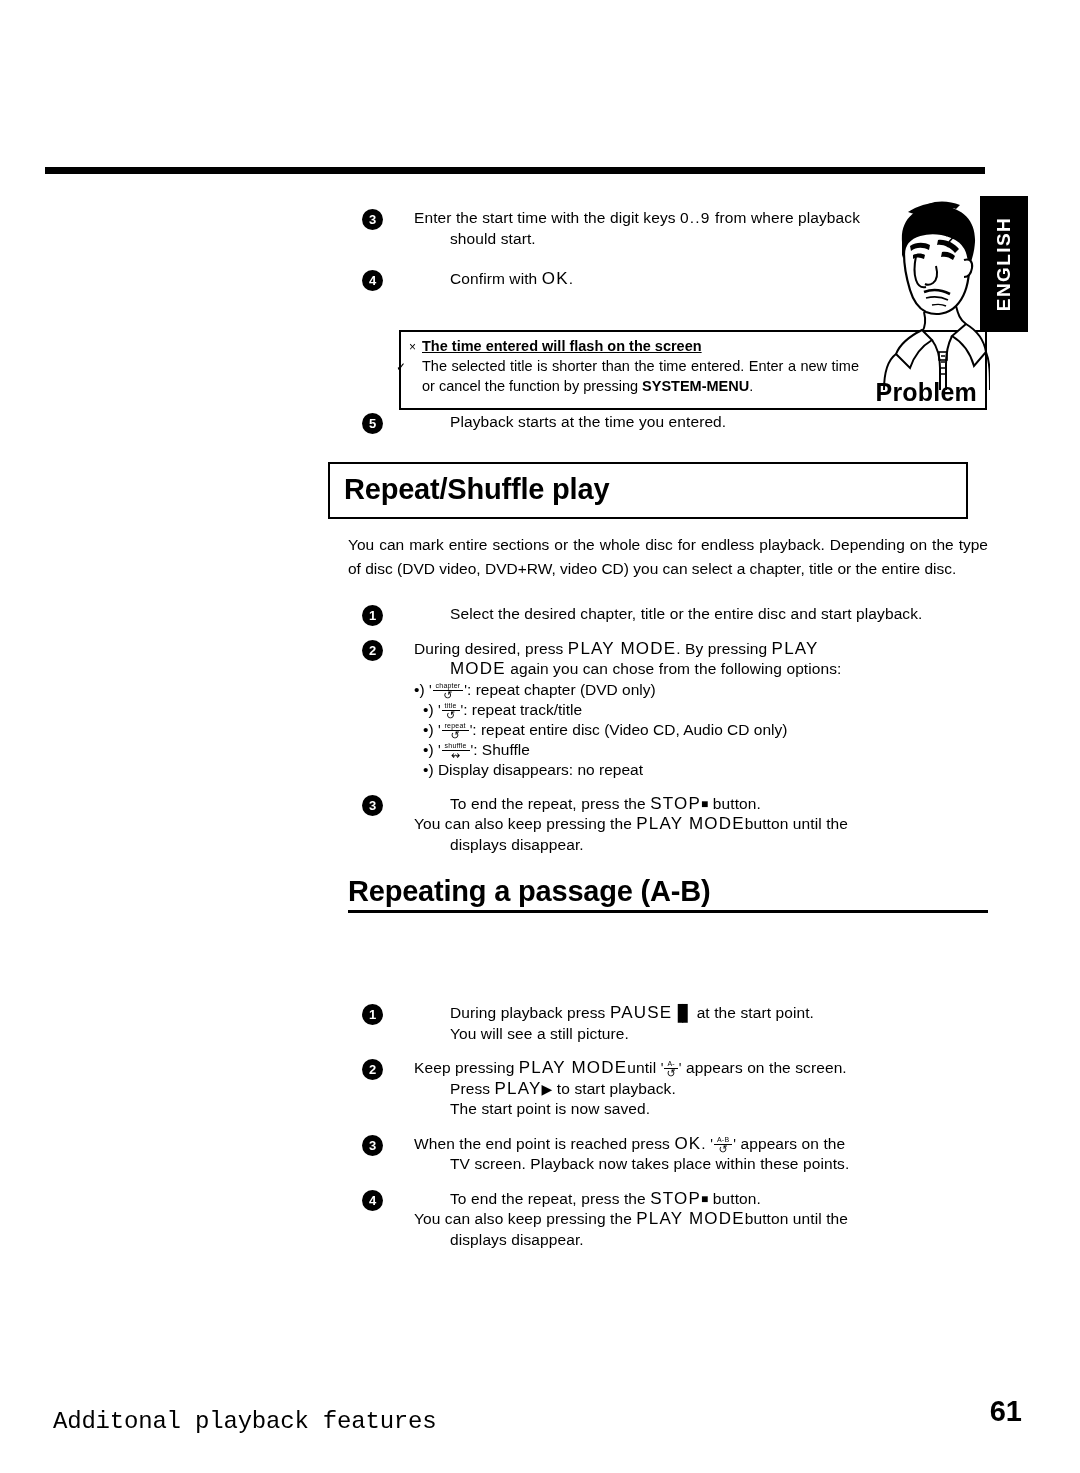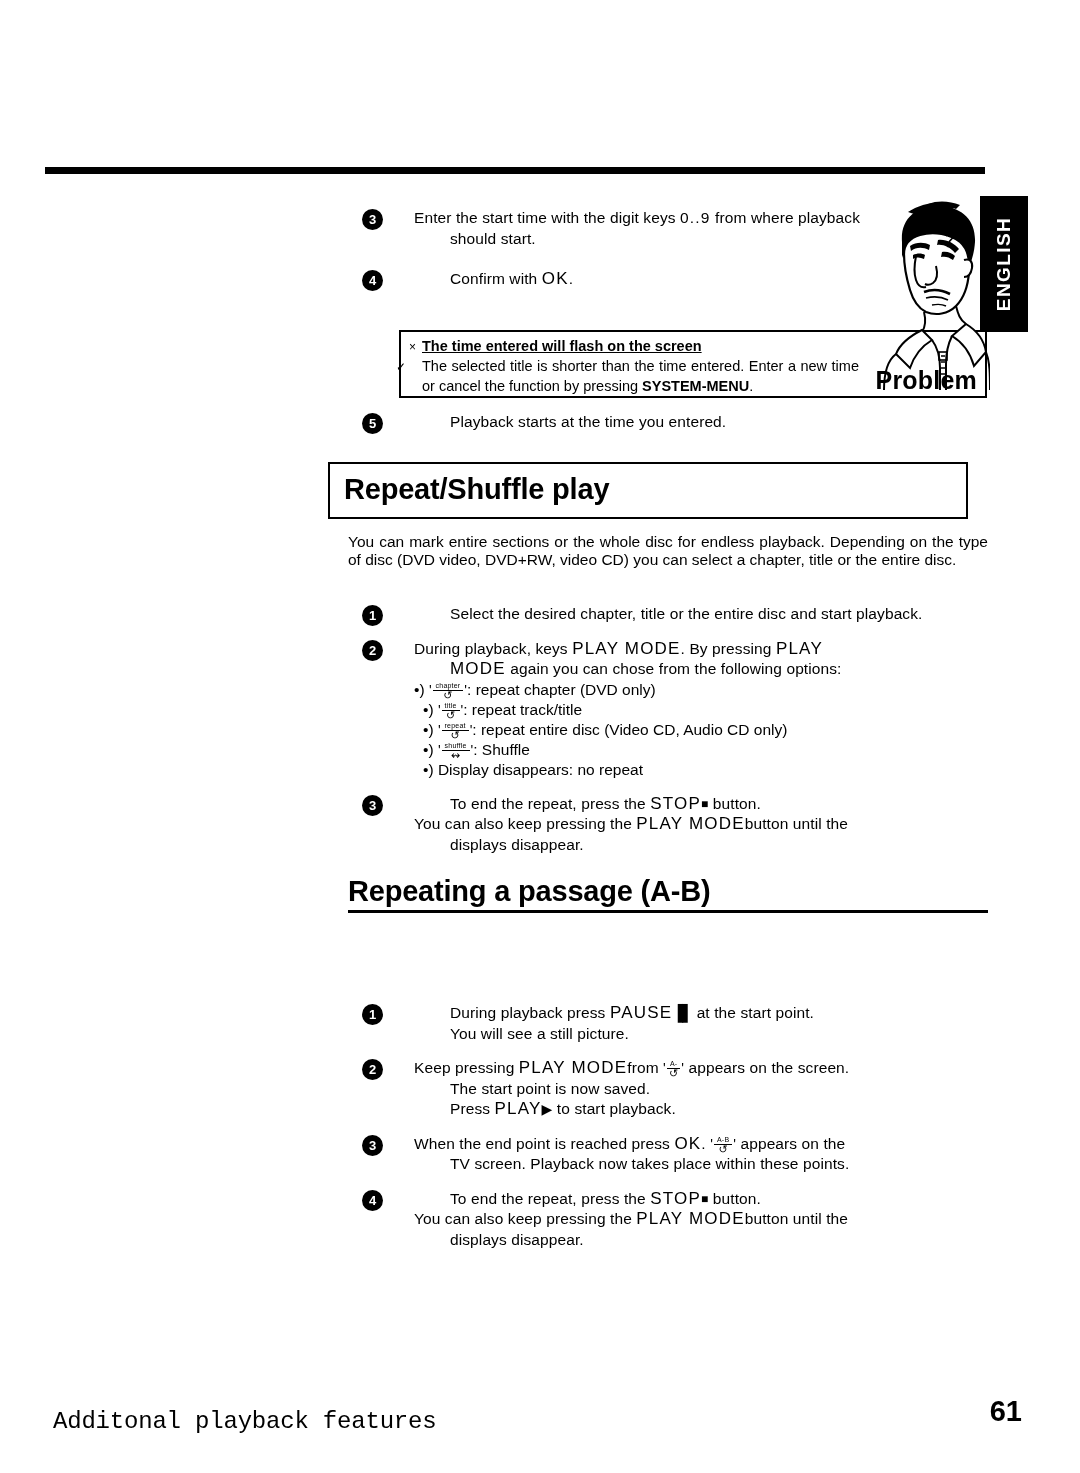--- a/index.html
+++ b/index.html
@@ -88,21 +88,21 @@
   .ln.nj { text-align: left; margin-left: 36px; }
   .b { font-weight: bold; }
   .bsp { font-weight: normal; letter-spacing: 1.2px; }
 
   
   .problem-box {
     position: absolute;
     left: 399px;
     top: 330px;
     width: 588px;
-    height: 68px;
+    height: 80px;
     border: 2.5px solid #000;
     box-sizing: border-box;
   }
   .problem-inner {
     padding: 5px 8px 0 8px;
     font-size: 14.5px;
     line-height: 19px;
   }
   .pl1 { font-weight: bold; text-decoration: underline; }
   .mark { display: inline-block; width: 13px; font-size: 12px; }
@@ -158,21 +158,21 @@
     font-size: 29px;
     font-weight: bold;
     letter-spacing: -.2px;
   }
 
   .para {
     position: absolute;
     left: 348px;
     width: 640px;
     font-size: 15.5px;
-    line-height: 18px;
+    line-height: 24px;
     text-align: justify;
   }
 
   
   .osd {
     display: inline-block;
     position: relative;
     vertical-align: -4px;
     margin: 0 1px;
     text-align: center;
@@ -332,21 +332,21 @@
   <div class="col" style="top:604px;">
 
     <div class="step">
       <div class="num">1</div>
       <div class="ln nj">Select the desired chapter, title or the entire disc and start playback.</div>
     </div>
 
     <div class="step" style="margin-top:13px;">
       <div class="num">2</div>
       <div class="ln">
-        <span>During playback, keys</span>
+        <span>During desired, press</span>
         <span class="bsp" style="font-size:17px;">PLAY MODE</span><span>. By pressing</span>
         <span class="bsp" style="font-size:17px;">PLAY</span>
       </div>
       <div class="ln nj">
         <span class="bsp" style="font-size:17px;">MODE</span>
         <span>again you can chose from the following options:</span>
       </div>
 
       <ul class="bullets">
         <li>
@@ -401,30 +401,30 @@
         <span class="bsp" style="font-size:17px;">PAUSE</span><span class="b" style="letter-spacing:-1px;">▐▌</span>
         <span>at the start point.</span>
       </div>
       <div class="ln nj">You will see a still picture.</div>
     </div>
 
     <div class="step" style="margin-top:14px;">
       <div class="num">2</div>
       <div class="ln">
         <span>Keep pressing</span>
-        <span class="bsp" style="font-size:17px;">PLAY MODE</span><span>from</span>
+        <span class="bsp" style="font-size:17px;">PLAY MODE</span><span>until</span>
         <span class="quote">'</span><span class="osd"><span class="osd-label">A-</span><span class="osd-arrow">↺</span></span><span class="quote">'</span>
         <span>appears on the screen.</span>
       </div>
-      <div class="ln nj">The start point is now saved.</div>
       <div class="ln nj">
         <span>Press</span>
         <span class="bsp" style="font-size:17px;">PLAY</span><span class="tri">▶</span>
         <span>to start playback.</span>
       </div>
+      <div class="ln nj">The start point is now saved.</div>
     </div>
 
     <div class="step" style="margin-top:14px;">
       <div class="num">3</div>
       <div class="ln">
         <span>When the end point is reached press</span>
         <span class="bsp" style="font-size:17px;">OK</span><span>.</span>
         <span class="quote">'</span><span class="osd"><span class="osd-label">A-B</span><span class="osd-arrow">↺</span></span><span class="quote">'</span>
         <span>appears on the</span>
       </div>

